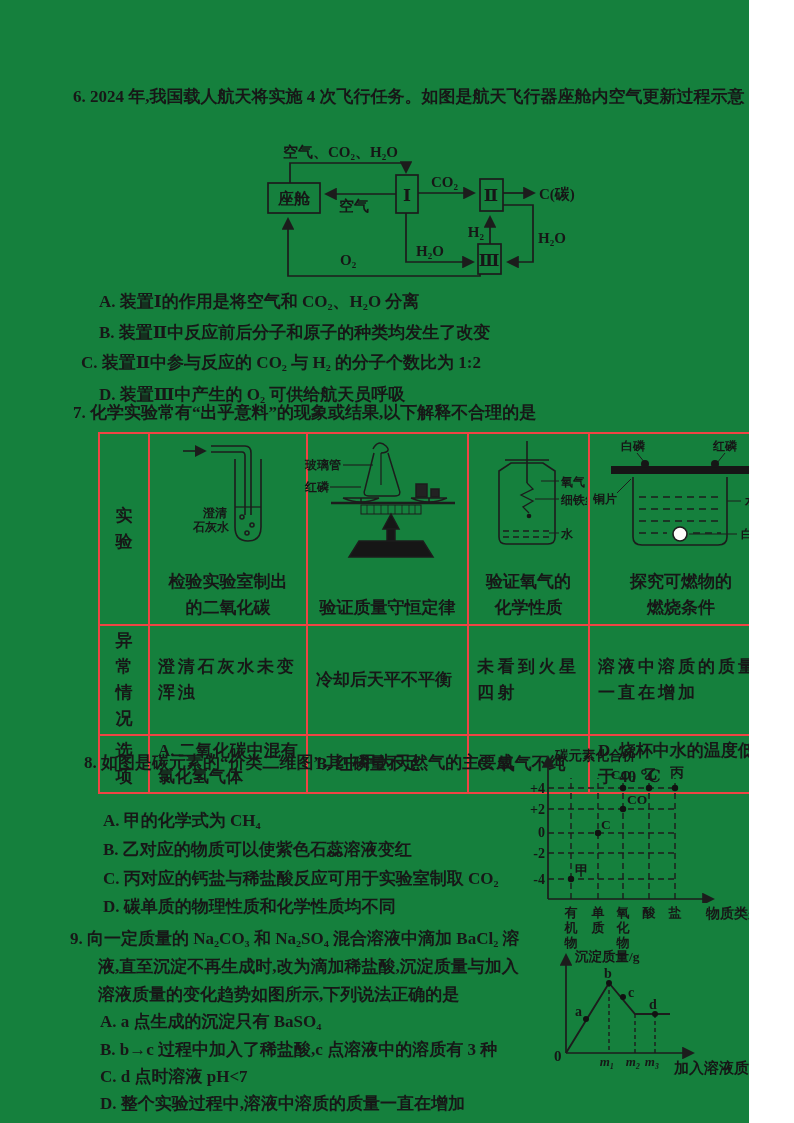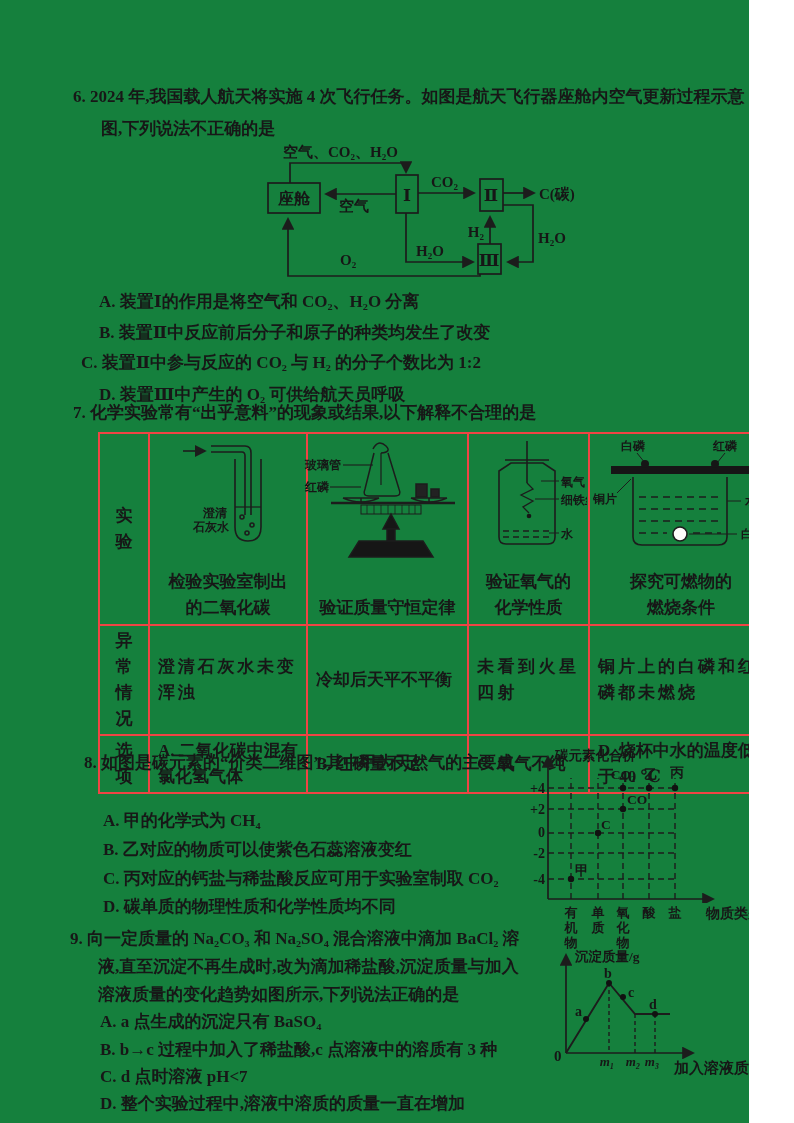--- a/index.html
+++ b/index.html
@@ -28,21 +28,20 @@
     font-weight:700;word-break:break-all;
   }
   .hcat{position:absolute;white-space:nowrap;font-size:14px;font-weight:700;}
 </style>
 </head>
 <body>
 
 <div class="page">
 
   <div class="line" style="left:73px;top:86px;">6. 2024 年,我国载人航天将实施 4 次飞行任务。如图是航天飞行器座舱内空气更新过程示意</div>
-  <div class="line" style="left:101px;top:118px;">图,下列说法不正确的是</div>
 
   <svg class="chart" style="left:228px;top:141px;" width="424" height="152" viewBox="0 0 424 152">
     <defs>
       <marker id="arw" viewBox="0 0 10 10" refX="8.5" refY="5" markerWidth="7.5" markerHeight="7.5" orient="auto-start-reverse">
         <path d="M0,0 L10,5 L0,10 z" fill="#1c1c1c"></path>
       </marker>
     </defs>
     <g stroke="#1c1c1c" stroke-width="1.7" fill="none">
       <path d="M62,42 V22 H178 V31" marker-end="url(#arw)"></path>
       <path d="M168,53 H98" marker-end="url(#arw)"></path>
@@ -193,21 +192,21 @@
           </div>
         </div>
       </td>
     </tr>
 
     <tr style="height:62px;">
       <td class="rowhead">异常情况</td>
       <td class="ls28">澄清石灰水未变浑浊</td>
       <td>冷却后天平不平衡</td>
       <td class="ls35">未看到火星四射</td>
-      <td class="ls30">铜片上的白磷和红磷都未燃烧</td>
+      <td class="ls30">溶液中溶质的质量一直在增加</td>
     </tr>
 
     <tr style="height:58px;padding-left:28px;">
       <td class="rowhead">选项</td>
       <td>A. 二氧化碳中混有氯化氢气体</td>
       <td>B. 红磷量不足</td>
       <td>C. 氧气不纯</td>
       <td>D. 烧杯中水的温度低于 40 ℃</td>
     </tr>
   </tbody>

